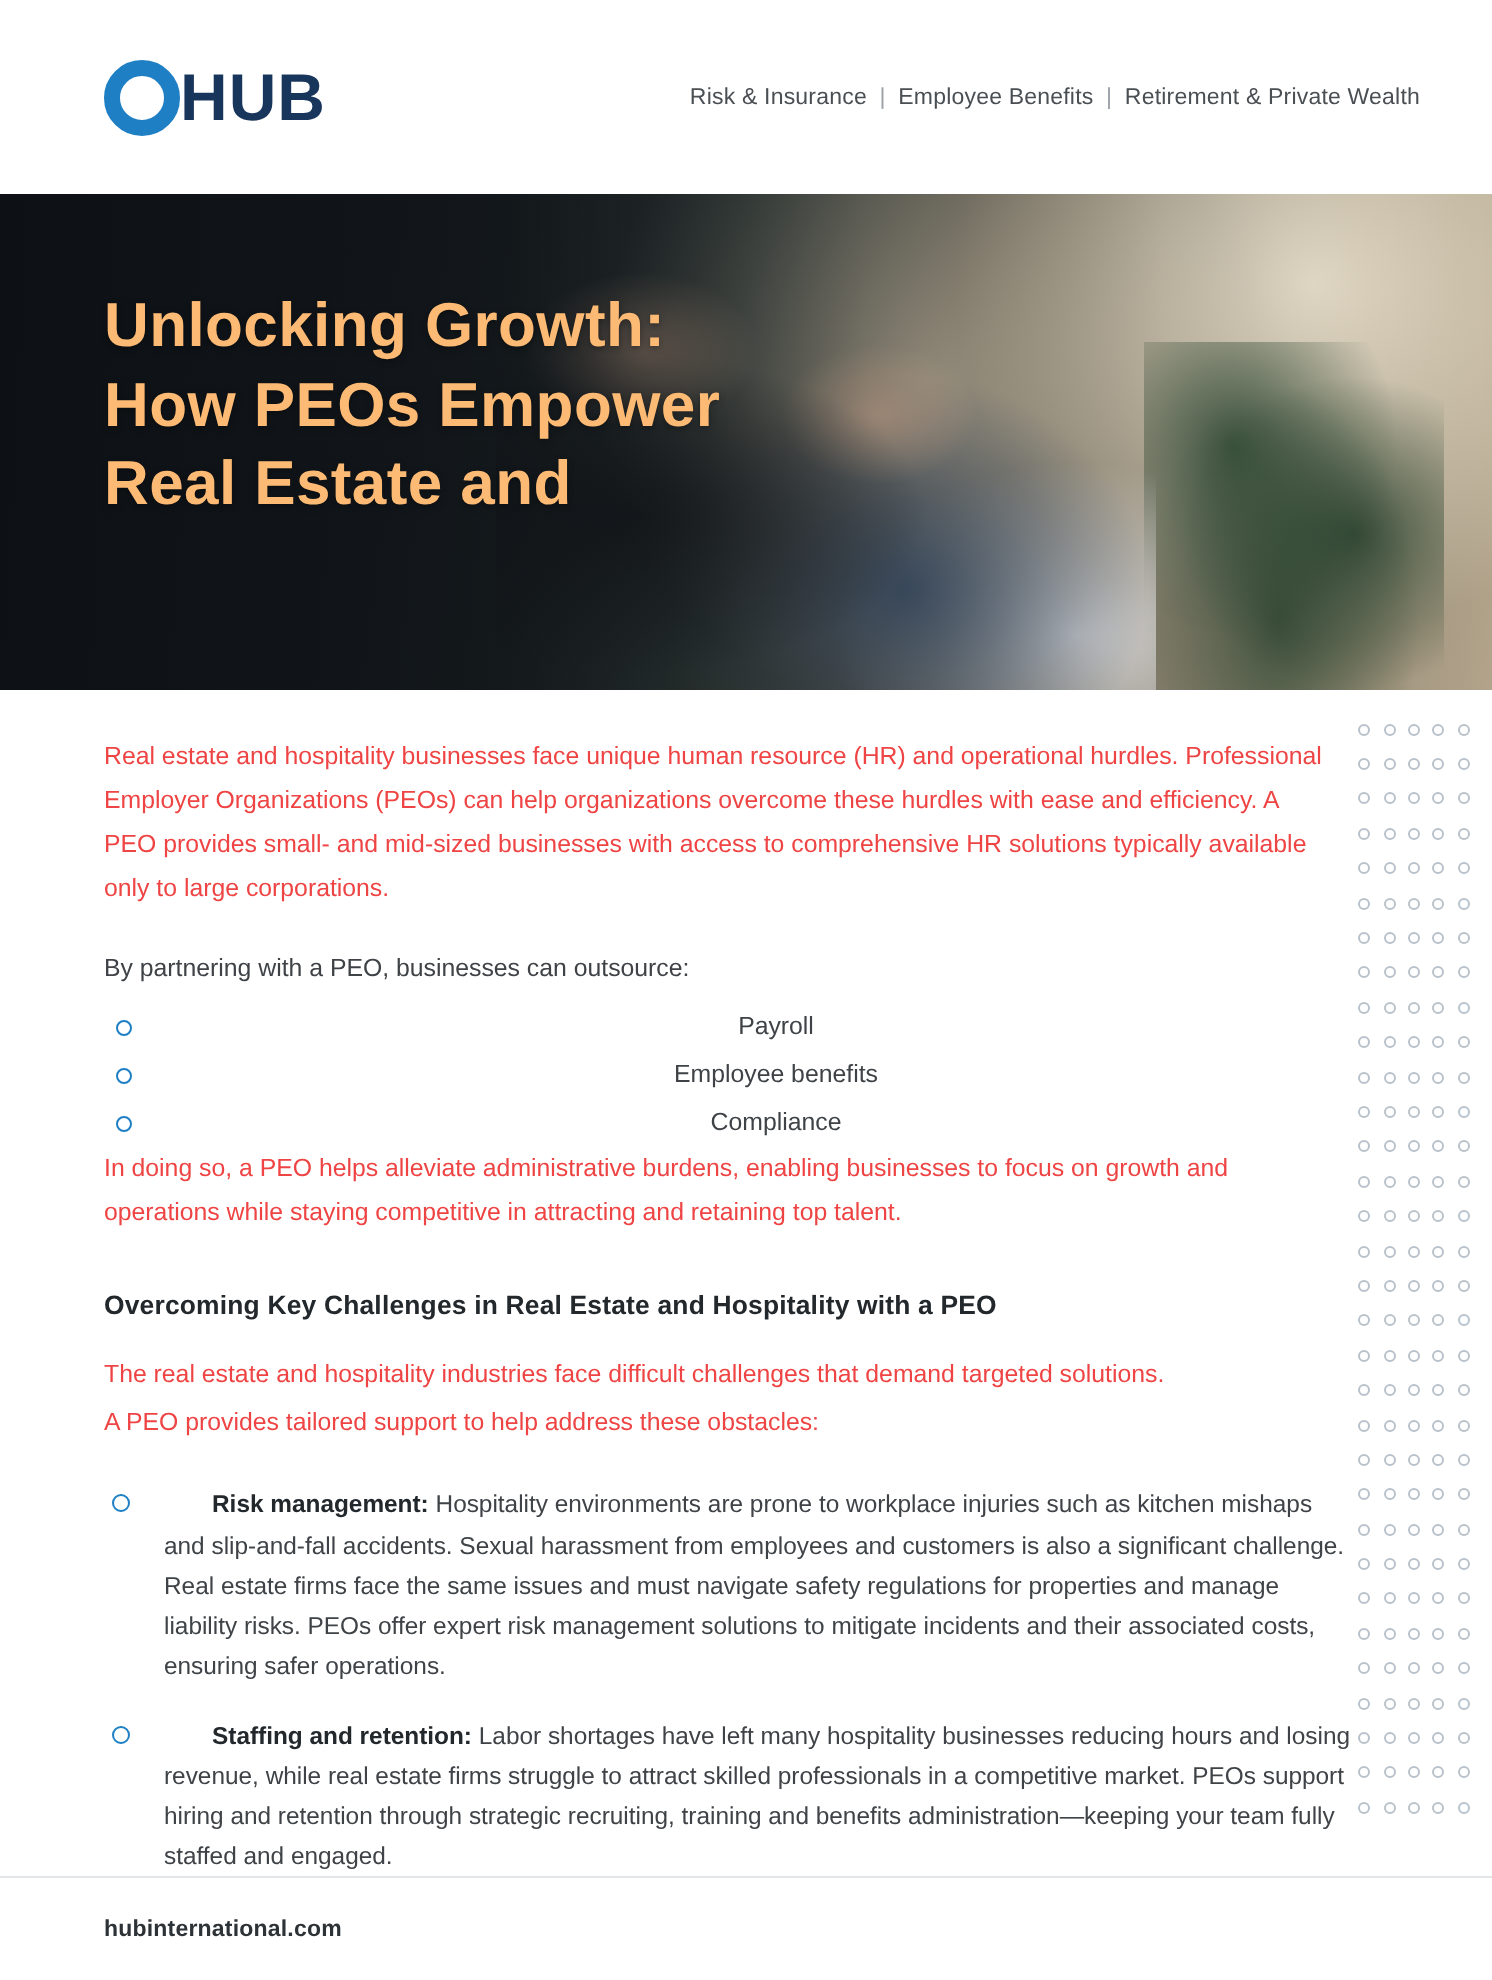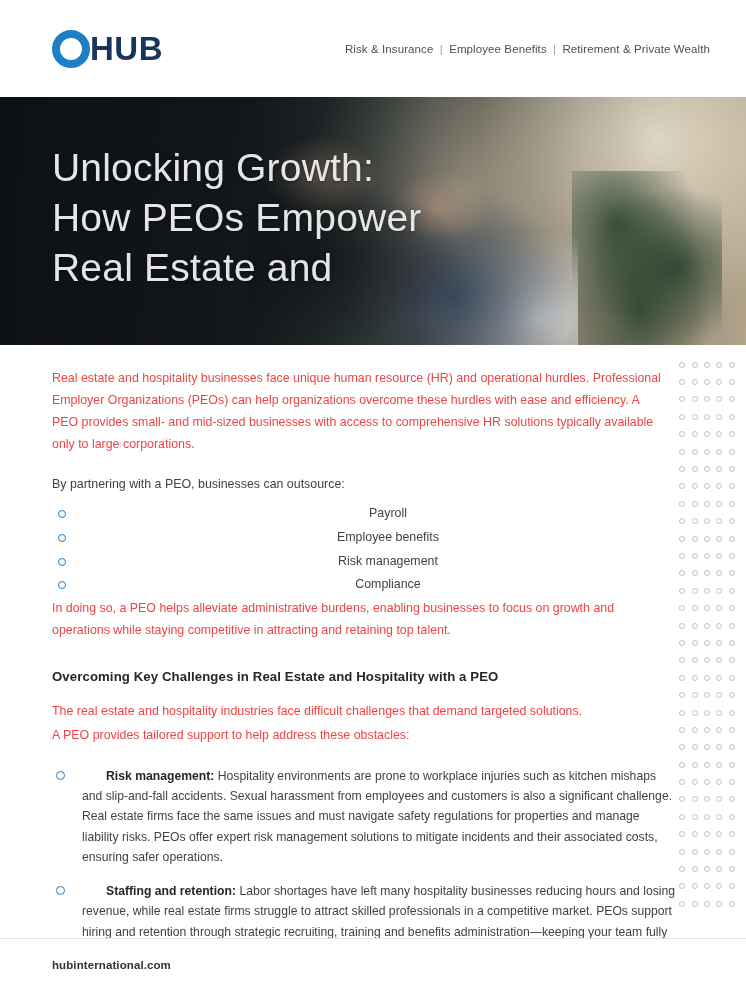--- a/index.html
+++ b/index.html
@@ -90,23 +90,23 @@
   .hero-scrim {
     position: absolute;
     inset: 0;
     background: linear-gradient(90deg, rgba(12,16,20,0.92) 0%, rgba(12,16,20,0.80) 34%, rgba(12,16,20,0.30) 58%, rgba(12,16,20,0.05) 78%, rgba(12,16,20,0) 100%);
   }
   .hero-title {
     position: absolute;
     left: 52px;
     top: 46px;
     z-index: 3;
-    color: #e5e5e5;
-    font-size: 39px;
-    font-weight: normal;
+    color: #fdba74;
+    font-size: 31px;
+    font-weight: bold;
     line-height: 1.28;
     letter-spacing: 0.2px;
     text-shadow: 0 1px 3px rgba(0,0,0,0.35);
   }
   .hero-title div { white-space: nowrap; }
 
   
   .content {
     position: relative;
     padding: 22px 52px 0 52px;
@@ -428,21 +428,20 @@
 
   <div class="lead">
     <p>Real estate and hospitality businesses face unique human resource (HR) and operational hurdles. Professional Employer Organizations (PEOs) can help organizations overcome these hurdles with ease and efficiency. A PEO provides small- and mid-sized businesses with access to comprehensive HR solutions typically available only to large corporations.</p>
   </div>
 
   <div class="intro-q">By partnering with a PEO, businesses can outsource:</div>
 
   <ul class="bullets">
     <li><span class="ring"></span><span>Payroll</span></li>
     <li><span class="ring"></span><span>Employee benefits</span></li>
-    <li><span class="ring"></span><span>Risk management</span></li>
     <li><span class="ring"></span><span>Compliance</span></li>
   </ul>
 
   <p class="note">In doing so, a PEO helps alleviate administrative burdens, enabling businesses to focus on growth and operations while staying competitive in attracting and retaining top talent.</p>
 
   <h2 class="section">Overcoming Key Challenges in Real Estate and Hospitality with a PEO</h2>
 
   <p style="margin-bottom:2px;margin-top:16px;">The real estate and hospitality industries face difficult challenges that demand targeted solutions.</p>
   <p>A PEO provides tailored support to help address these obstacles:</p>
 

